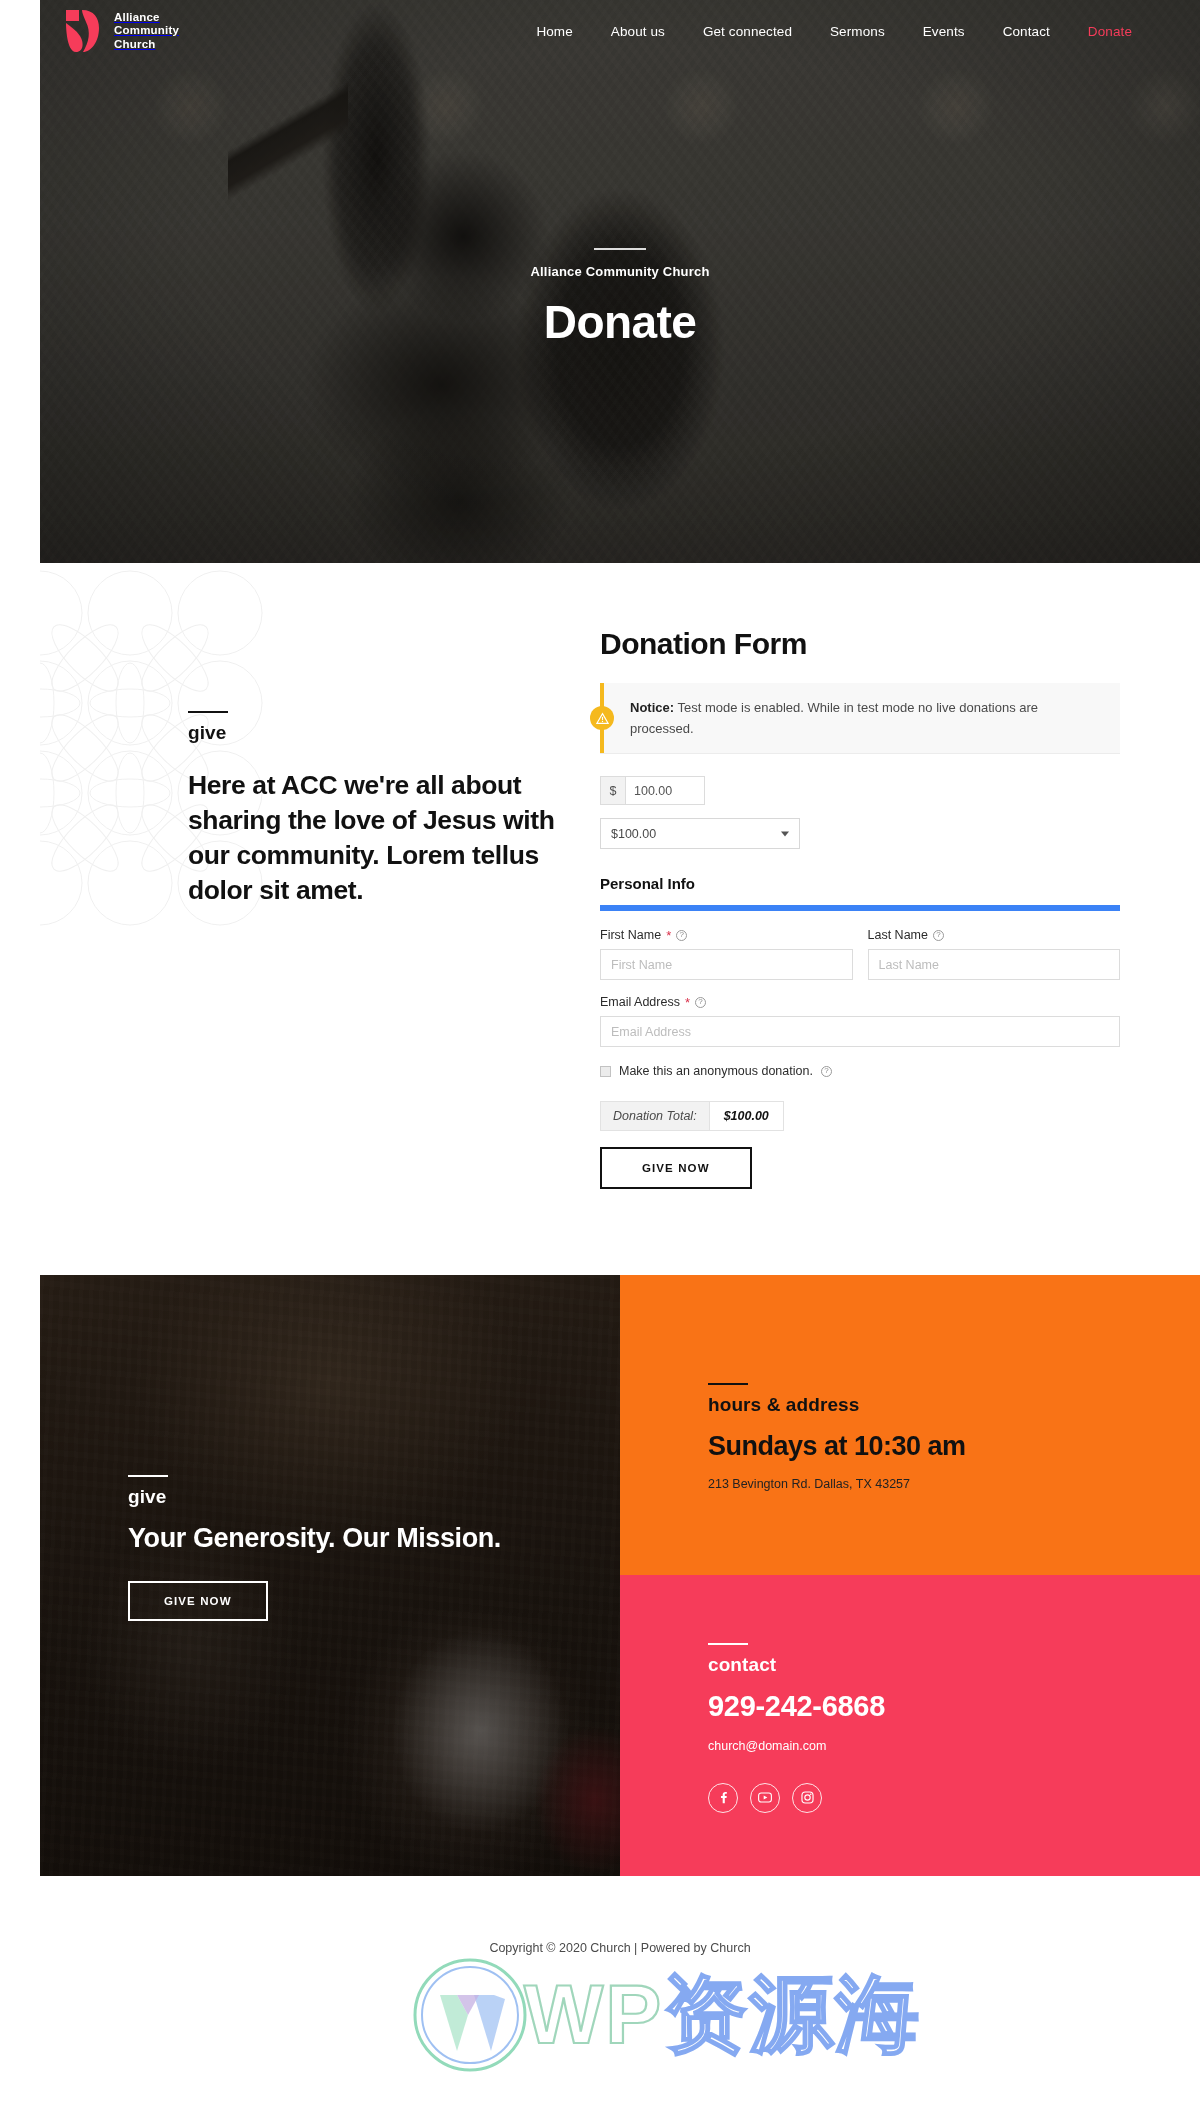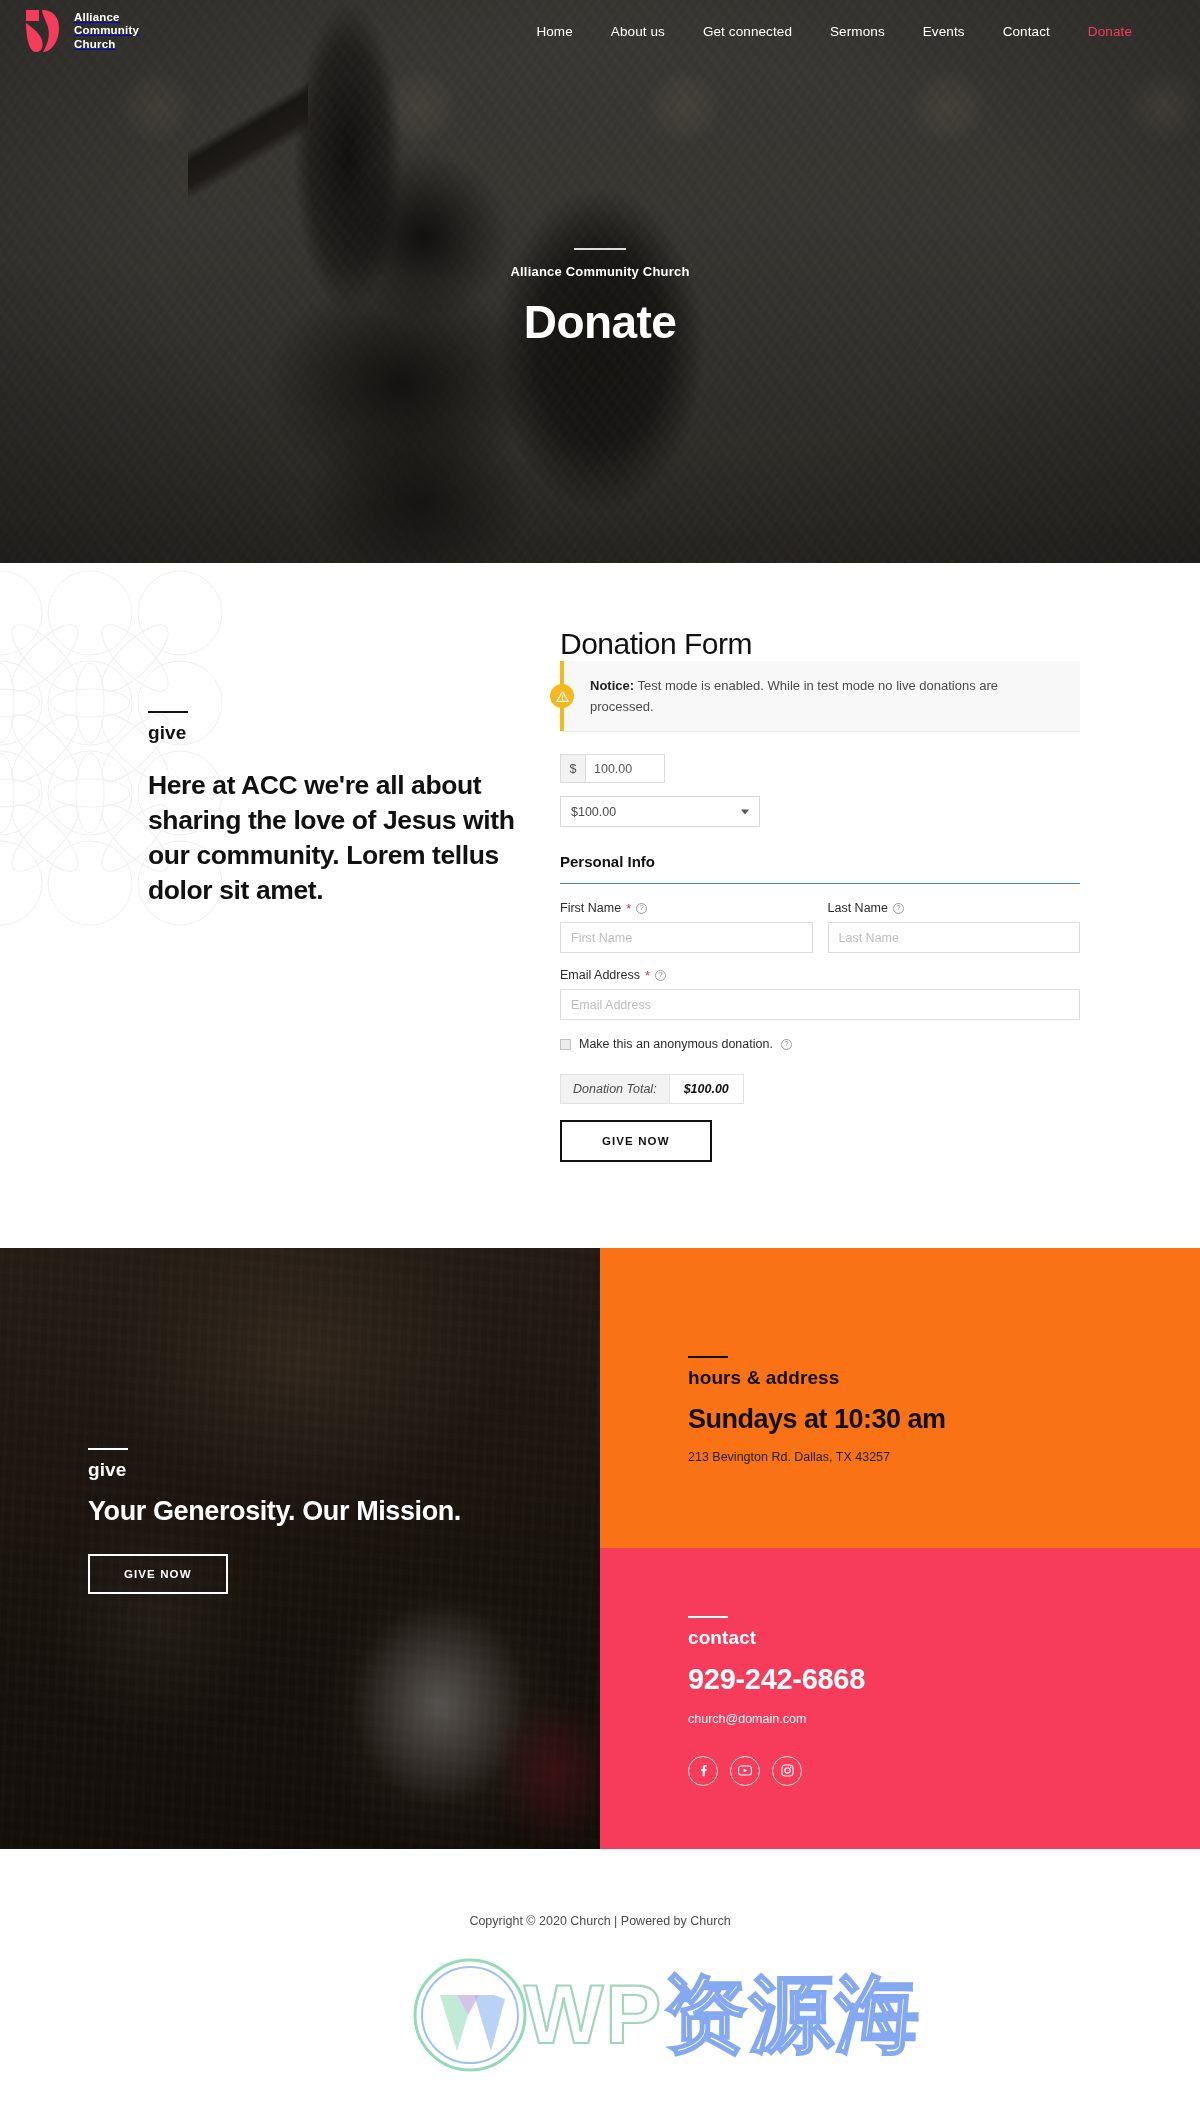--- a/index.html
+++ b/index.html
@@ -3,21 +3,21 @@
 <meta charset="utf-8">
 <style>
   * { margin:0; padding:0; box-sizing:border-box; }
   html,body { width:1200px; }
   body {
     font-family:"Liberation Sans", sans-serif;
     background:#ffffff;
     color:#111111;
     -webkit-font-smoothing:antialiased;
   }
-  .page { position:relative; width:1200px; height:2108px; overflow:hidden; }
+  .page { position:relative; width:1200px; height:2108px; overflow:hidden;padding-left:40px; }
 
   
   .hero {
     position:relative;
     height:563px;
     background:#3b3a37;
     overflow:hidden;
   }
   .hero-photo {
     position:absolute; inset:0;
@@ -114,21 +114,22 @@
   .eyebrow {
     font-size:19px; font-weight:bold; color:#111; letter-spacing:.1px;
   }
   .donate-lead {
     margin-top:24px; font-size:26.5px; font-weight:bold;
     line-height:35px; letter-spacing:-.4px; color:#111;
   }
 
   .donate-right { width:640px; padding:0 120px 0 0; }
   .form-title {
-    font-size:30px; font-weight:normal; letter-spacing:-.5px; color:#111;
+    font-size:30px; font-weight:bold; letter-spacing:-.5px; color:#111;
+    margin-bottom:22px;
   }
   .notice {
     display:flex; align-items:flex-start; gap:0;
     background:#f8f8f8; border-bottom:1px solid #ececec;
     position:relative; padding:14px 16px 14px 30px; min-height:62px;
     margin-bottom:22px;
   }
   .notice-bar {
     position:absolute; left:0; top:0; bottom:0; width:4px; background:#f5b91e;
   }
@@ -158,21 +159,21 @@
     font-size:12.5px; color:#4a4a4a; margin-bottom:26px;
   }
   .caret {
     position:absolute; right:10px; top:50%; transform:translateY(-50%);
     width:0; height:0; border-left:4px solid transparent;
     border-right:4px solid transparent; border-top:5px solid #555;
   }
 
   .section-head {
     font-size:15px; font-weight:bold; color:#111; padding-bottom:13px;
-    border-bottom:1px solid #3b82f6; margin-bottom:17px;
+    border-bottom:6px solid #3b82f6; margin-bottom:17px;
   }
   .field-row { display:flex; gap:15px; margin-bottom:15px; }
   .field { flex:1; }
   .field.wide { width:100%; }
   .field-label {
     font-size:12.5px; color:#2b2b2b; margin-bottom:7px;
     display:flex; align-items:center; gap:5px;
   }
   .req { color:#d9304a; font-size:13px; line-height:1; }
   .help-icon {

